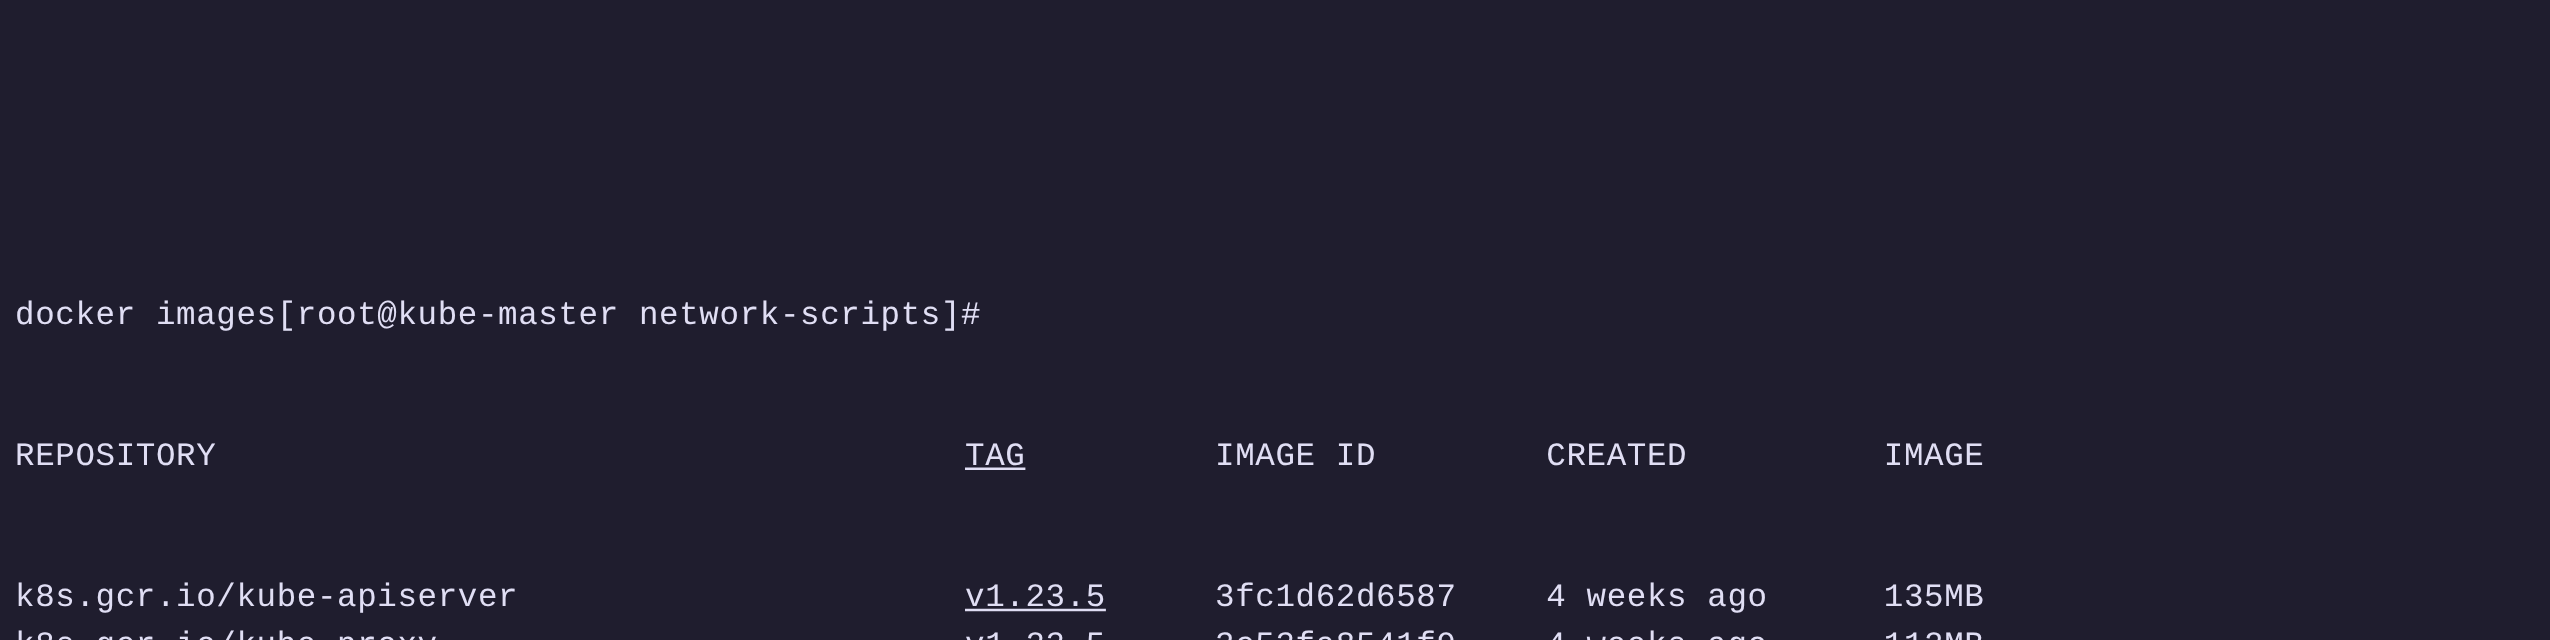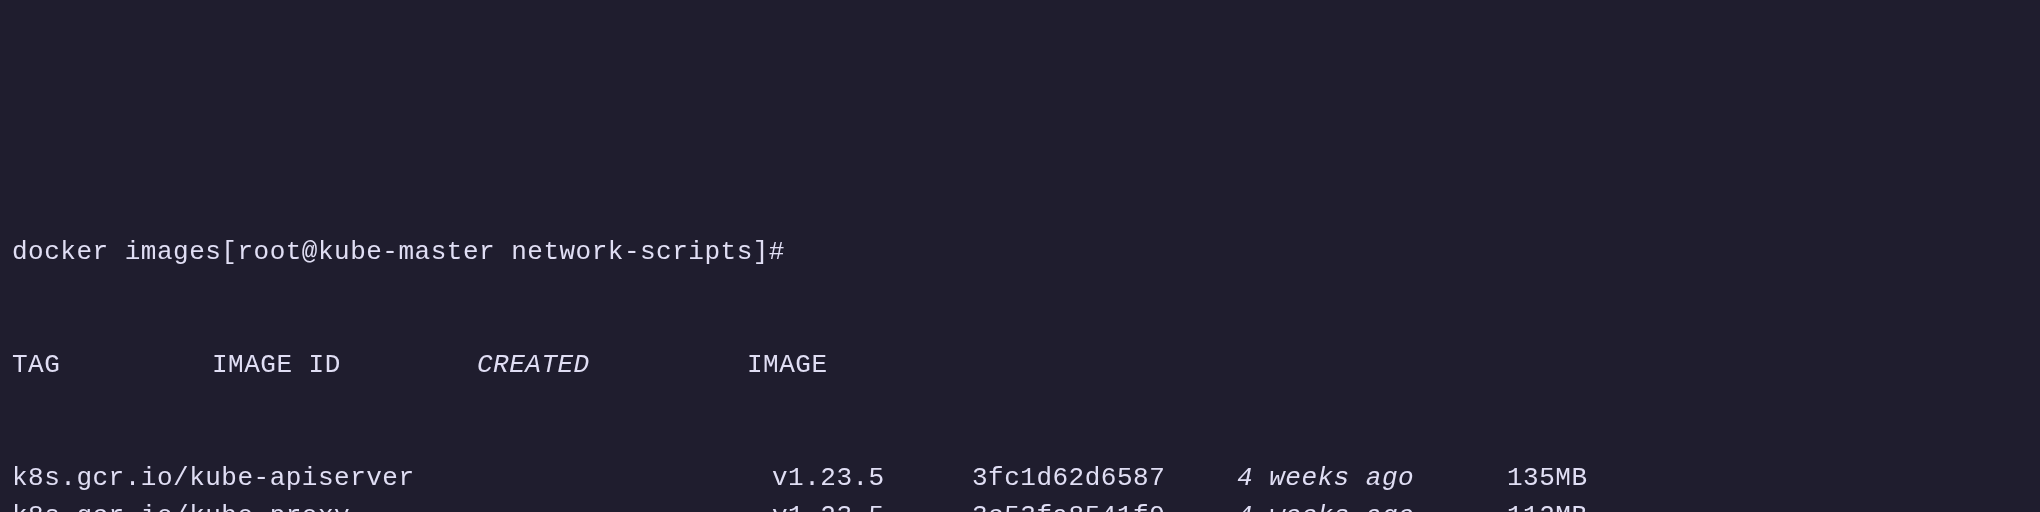--- a/index.html
+++ b/index.html
@@ -23,43 +23,43 @@
     .row {
       display: flex;
     }
     .col-repo {
       width: 760px;
       flex-shrink: 0;
     }
     .col-tag {
       width: 200px;
       flex-shrink: 0;
+      text-decoration: underline;
     }
     .col-image {
       width: 265px;
       flex-shrink: 0;
     }
     .col-created {
       width: 270px;
       flex-shrink: 0;
-      font-style: italic;
     }
     .col-size {
       flex-shrink: 0;
     }
   </style>
 </head>
 <body>
 
 
 
 <div class="terminal">
   <div class="row">
     <span>docker images</span><span>[root@kube-master network-scripts]# </span>
   </div>
   <div class="row">
-    <span class="col-tag">TAG</span><span class="col-image">IMAGE ID</span><span class="col-created">CREATED</span><span class="col-size">IMAGE</span>
+    <span class="col-repo">REPOSITORY</span><span class="col-tag">TAG</span><span class="col-image">IMAGE ID</span><span class="col-created">CREATED</span><span class="col-size">IMAGE</span>
   </div>
   <div id="rows-container"><div class="row"><span class="col-repo">k8s.gcr.io/kube-apiserver</span><span class="col-tag">v1.23.5</span><span class="col-image">3fc1d62d6587</span><span class="col-created">4 weeks ago</span><span class="col-size">135MB</span></div><div class="row"><span class="col-repo">k8s.gcr.io/kube-proxy</span><span class="col-tag">v1.23.5</span><span class="col-image">3c53fa8541f9</span><span class="col-created">4 weeks ago</span><span class="col-size">112MB</span></div></div>
 </div>
 
 
 
 
 </body></html>

